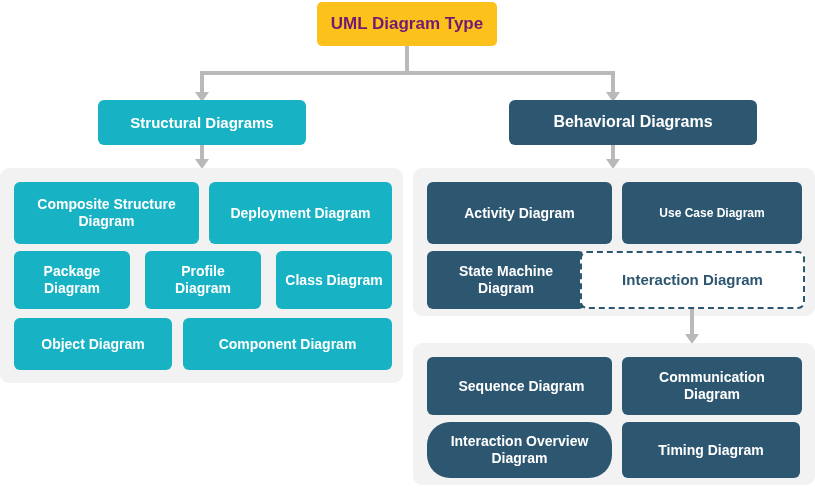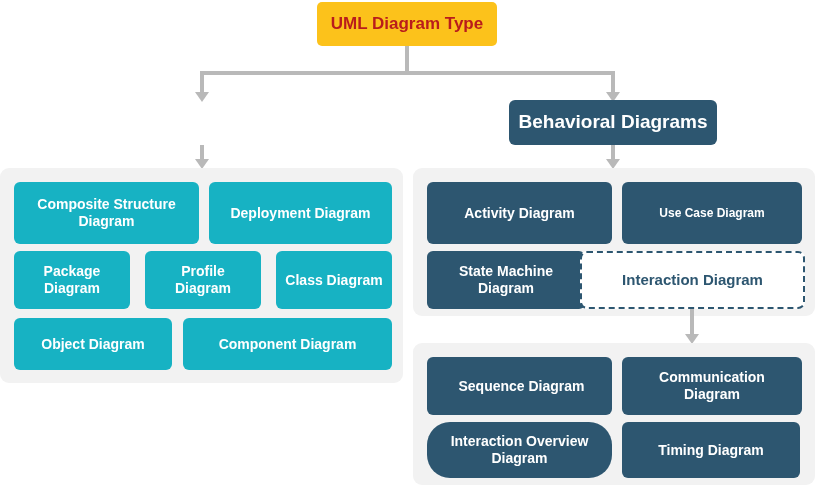--- a/index.html
+++ b/index.html
@@ -28,21 +28,21 @@
     justify-content: center;
     text-align: center;
     border-radius: 6px;
     font-weight: bold;
     line-height: 1.18;
     color: #ffffff;
     padding: 4px 8px;
   }
   .root {
     background: #fcc21b;
-    color: #b91c1c;
+    color: #701a75;
     font-size: 17px;
     border-radius: 5px;
   }
   .teal  { background: #17b2c3; }
   .navy  { background: #2d5670; }
 
   .dashed {
     background: #ffffff;
     color: #2d5670;
     border: 2px dashed #2d5670;
@@ -84,22 +84,23 @@
 
   <div class="node root" style="left:317px; top:2px; width:180px; height:44px;">UML Diagram Type</div>
 
   <div class="conn-v" style="left:405px; top:46px; width:4px; height:29px;"></div>
   <div class="conn-h" style="left:200px; top:71px; width:413px; height:4px;"></div>
   <div class="conn-v" style="left:200px; top:71px; width:4px; height:22px;"></div>
   <div class="arrow-head" style="left:195px; top:92px;"></div>
   <div class="conn-v" style="left:611px; top:71px; width:4px; height:22px;"></div>
   <div class="arrow-head" style="left:606px; top:92px;"></div>
 
+  <div class="node teal" style="left:98px; top:100px; width:208px; height:45px; font-size:15px;">Structural Diagrams</div>
 
-  <div class="node navy" style="left:509px; top:100px; width:208px; height:45px; font-size:19px;">Behavioral Diagrams</div>
+  <div class="node navy" style="left:509px; top:100px; width:248px; height:45px; font-size:16px;">Behavioral Diagrams</div>
 
   <div class="conn-v" style="left:200px; top:145px; width:4px; height:15px;"></div>
   <div class="arrow-head" style="left:195px; top:159px;"></div>
 
   <div class="conn-v" style="left:611px; top:145px; width:4px; height:15px;"></div>
   <div class="arrow-head" style="left:606px; top:159px;"></div>
 
   <div class="panel" style="left:0px; top:168px; width:403px; height:215px;">
 
     <div class="node teal" style="left:14px; top:14px; width:185px; height:62px; font-size:14px;">Composite Structure Diagram</div>

